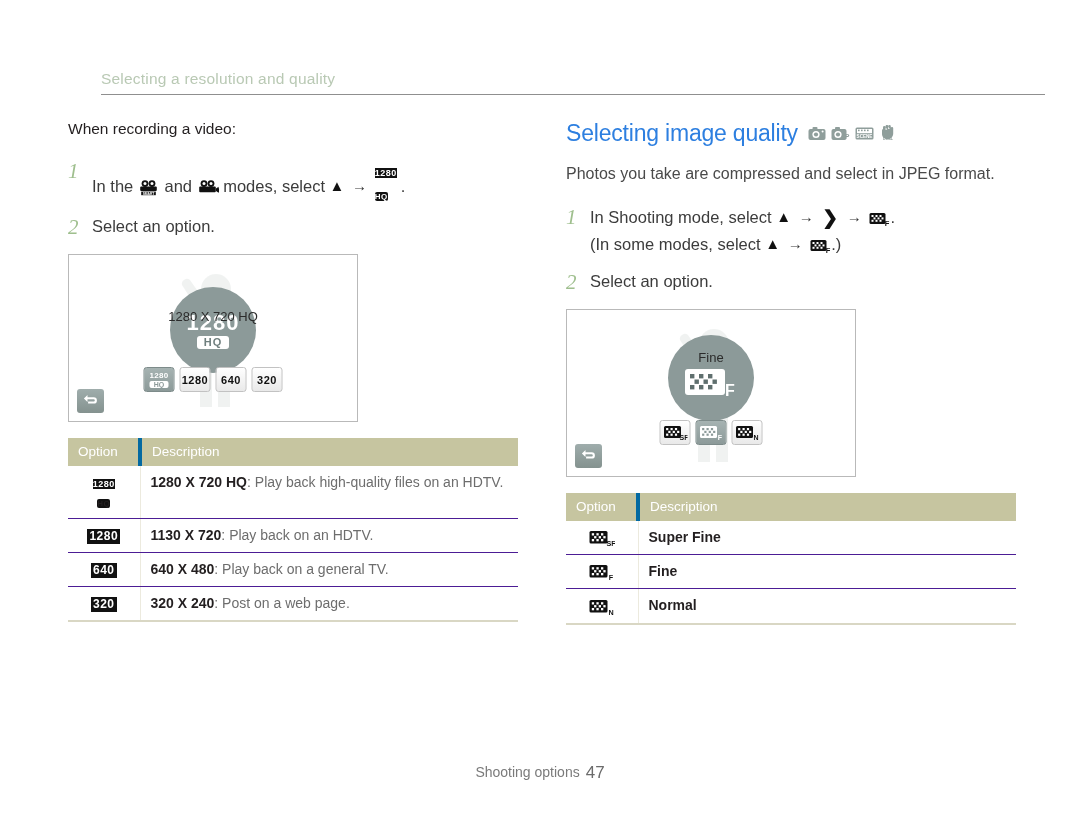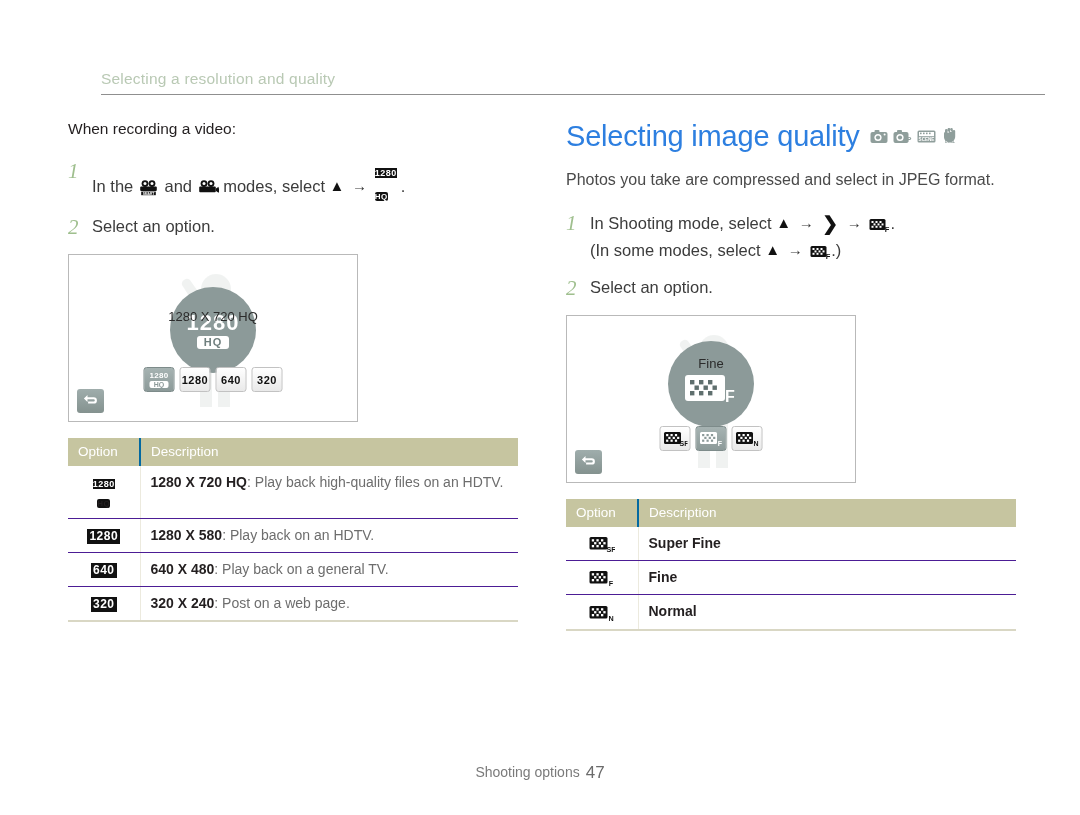--- a/index.html
+++ b/index.html
@@ -53,21 +53,21 @@
     margin-bottom: 20px;
   }
 
   .sec-title {
     display: flex;
     align-items: center;
     gap: 10px;
     margin-bottom: 16px;
   }
   .sec-title .t {
-    font-size: 29px;
+    font-size: 23px;
     color: #2d7fe0;
     letter-spacing: -.2px;
     white-space: nowrap;
   }
   .mode-icons { display: flex; align-items: center; gap: 5px; margin-top: 3px; }
 
   
   .step {
     display: flex;
     align-items: flex-start;
@@ -251,21 +251,21 @@
     border-collapse: collapse;
     table-layout: fixed;
   }
   .opt-table th {
     background: #c6c5a0;
     color: #ffffff;
     font-weight: normal;
     font-size: 13.5px;
     text-align: left;
     padding: 6px 10px 7px 10px;
-    border-right: 2px solid #0369a1;
+    border-right: 4px solid #0369a1;
   }
   .opt-table th:last-child { border-right: none; }
   .opt-table .c-opt { width: 72px; }
   .opt-table td {
     padding: 7px 10px;
     font-size: 14px;
     color: #6d6d6d;
     border-bottom: 1px solid #4c1d95;
     vertical-align: top;
     line-height: 1.35;
@@ -412,21 +412,21 @@
         </td>
         <td>
           <span class="b">1280 X 720 HQ</span><span>: Play back high-quality files on an HDTV.</span>
         </td>
       </tr>
       <tr>
         <td class="c-opt">
           <span class="icon-res-flat">1280</span>
         </td>
         <td>
-          <span class="b">1280 X 580</span><span>: Play back on an HDTV.</span>
+          <span class="b">1130 X 720</span><span>: Play back on an HDTV.</span>
         </td>
       </tr>
       <tr>
         <td class="c-opt">
           <span class="icon-res-flat">640</span>
         </td>
         <td>
           <span class="b">640 X 480</span><span>: Play back on a general TV.</span>
         </td>
       </tr>

